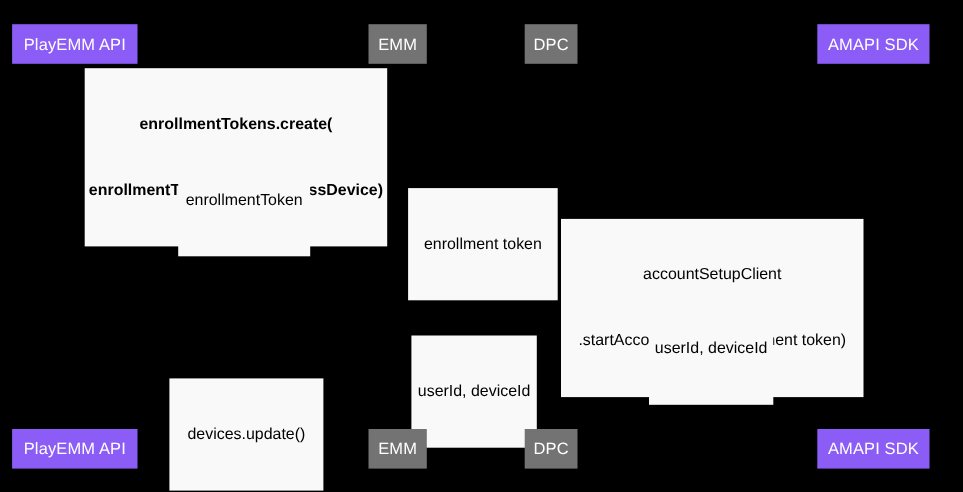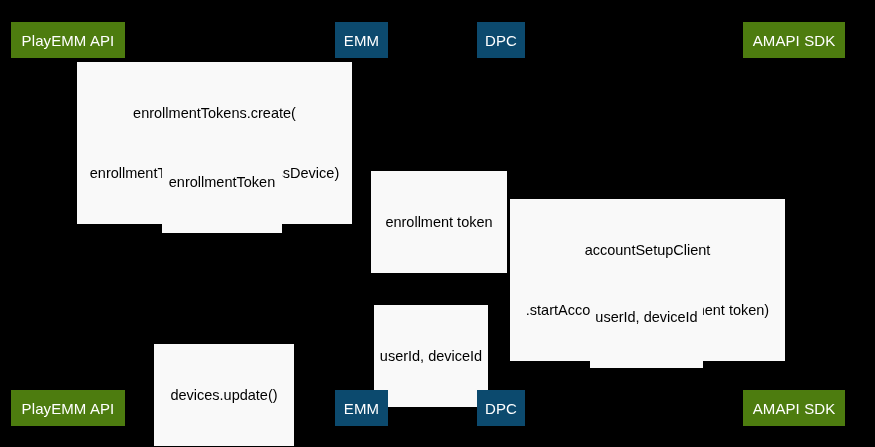--- a/index.html
+++ b/index.html
@@ -21,22 +21,22 @@
     display: flex;
     align-items: center;
     justify-content: center;
     box-sizing: border-box;
     color: #ffffff;
     font-size: 15px;
     line-height: 1;
     white-space: nowrap;
     letter-spacing: 0.1px;
   }
-  .participant.green { background: #4d7c0f; }
-  .participant.blue  { background: #0c4a6e; }
+  .participant.green { background: #8b5cf6; }
+  .participant.blue  { background: #737373; }
 
   
   .message {
     position: absolute;
     box-sizing: border-box;
     background: #f9f9f9;
     color: #000000;
     font-size: 14.5px;
     line-height: 20px;
     text-align: center;
@@ -59,21 +59,21 @@
   </div>
 
   <div class="participant blue" style="left:477px; top:22px; width:48px; height:36px;">
     <span>DPC</span>
   </div>
 
   <div class="participant green" style="left:743px; top:22px; width:102px; height:36px;">
     <span>AMAPI SDK</span>
   </div>
 
-  <div class="message two-line" style="left:77px; top:62px; width:275px;">
+  <div class="message two-line" style="left:77px; top:62px; width:275px;font-weight:bold;">
     <div>enrollmentTokens.create(</div>
     <div>enrollmentTokenType=userlessDevice)</div>
   </div>
 
   <div class="message" style="left:162px; top:131px; width:120px;">
     <div>enrollmentToken</div>
   </div>
 
   <div class="message" style="left:371px; top:171px; width:136px;">
     <div>enrollment token</div>

